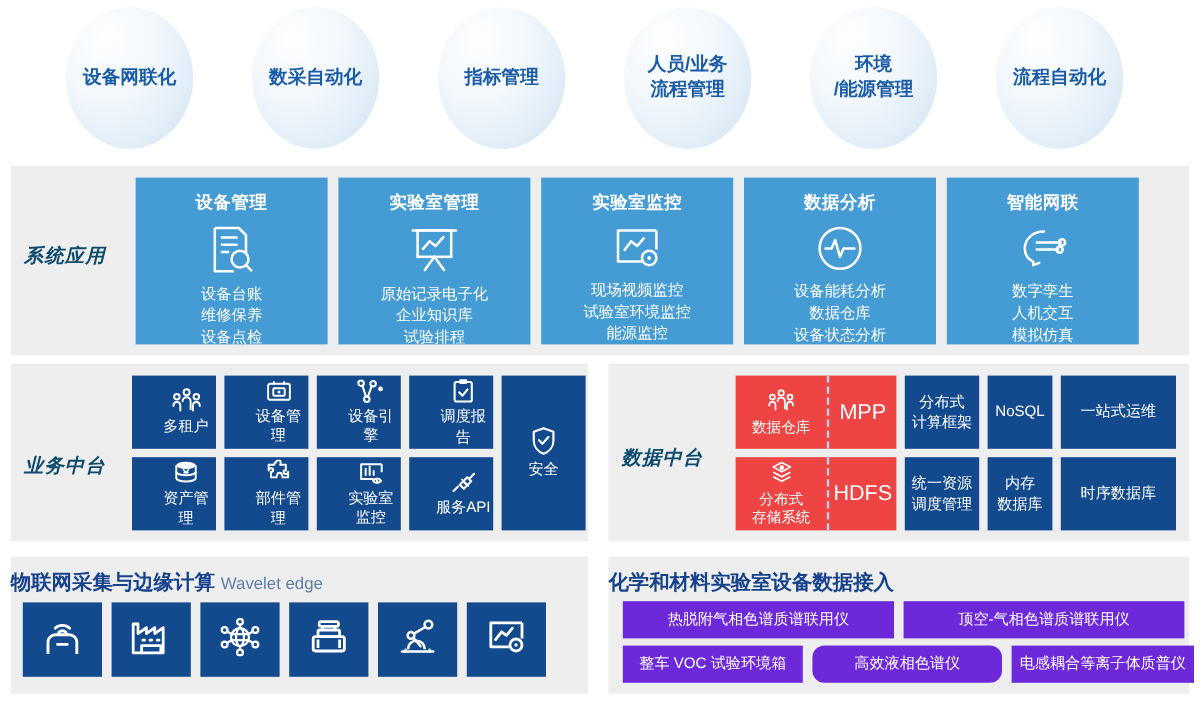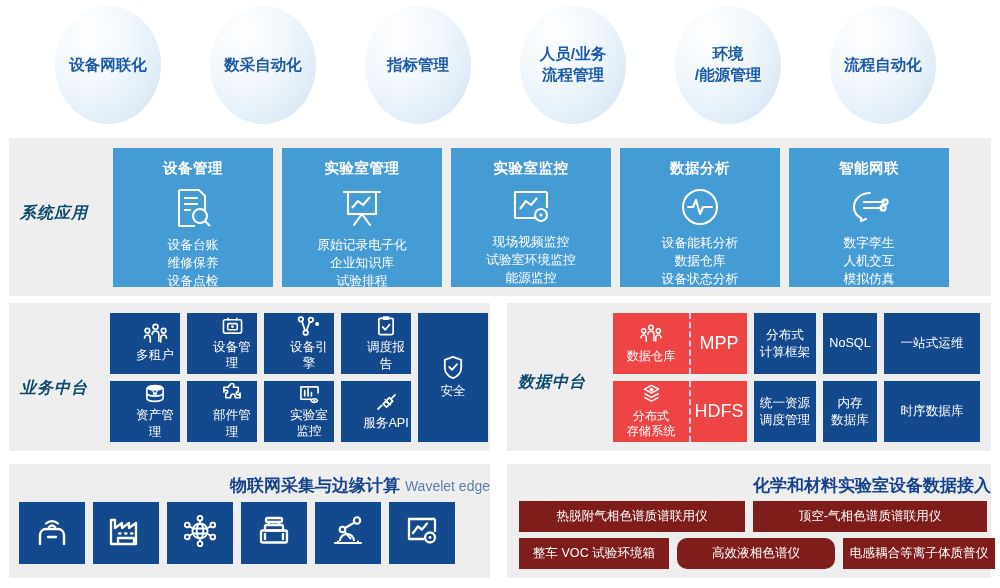--- a/index.html
+++ b/index.html
@@ -93,40 +93,40 @@
   .combo .right {
     flex: 1; display: flex; align-items: center; justify-content: center;
     color: #fff; font-size: 18px;
   }
 
   
   #iot-panel { left: 9px;   top: 464px; width: 481px; height: 114px; }
   #lab-panel { left: 507px; top: 464px; width: 484px; height: 114px; }
 
   .bottom-title {
-    position: absolute; text-align: right;
+    position: absolute; text-align: left;
     color: #15428b; font-weight: bold; font-size: 17px;
   }
   #iot-title { left: 9px; top: 474px; width: 481px; }
   #lab-title { left: 507px; top: 474px; width: 484px; }
   .bottom-title .sub {
     font-weight: normal; font-size: 14px; color: #5e7ea8;
     font-family: "Liberation Sans", sans-serif; margin-left: 5px;
   }
 
   #iot-icons { position: absolute; left: 19px; top: 502px; display: flex; gap: 8px; }
   .iot-box {
     width: 66px; height: 62px; background: #134a8e;
     display: flex; align-items: center; justify-content: center;
   }
 
   #lab-rows { position: absolute; left: 519px; top: 501px; display: flex; flex-direction: column; gap: 6px; }
   .lab-row { display: flex; gap: 8px; }
   .lab-box {
-    background: #7f1d1d; color: #fff;
+    background: #6d28d9; color: #fff;
     height: 31px; display: flex; align-items: center; justify-content: center;
     font-size: 12.6px; white-space: nowrap; padding: 0 8px;
   }
   .lab-w226 { width: 226px; }
   .lab-w234 { width: 234px; }
   .lab-w150 { width: 150px; }
   .lab-w158 { width: 158px; border-radius: 10px; }
   .lab-w152 { width: 152px; }
 </style>
 </head>

